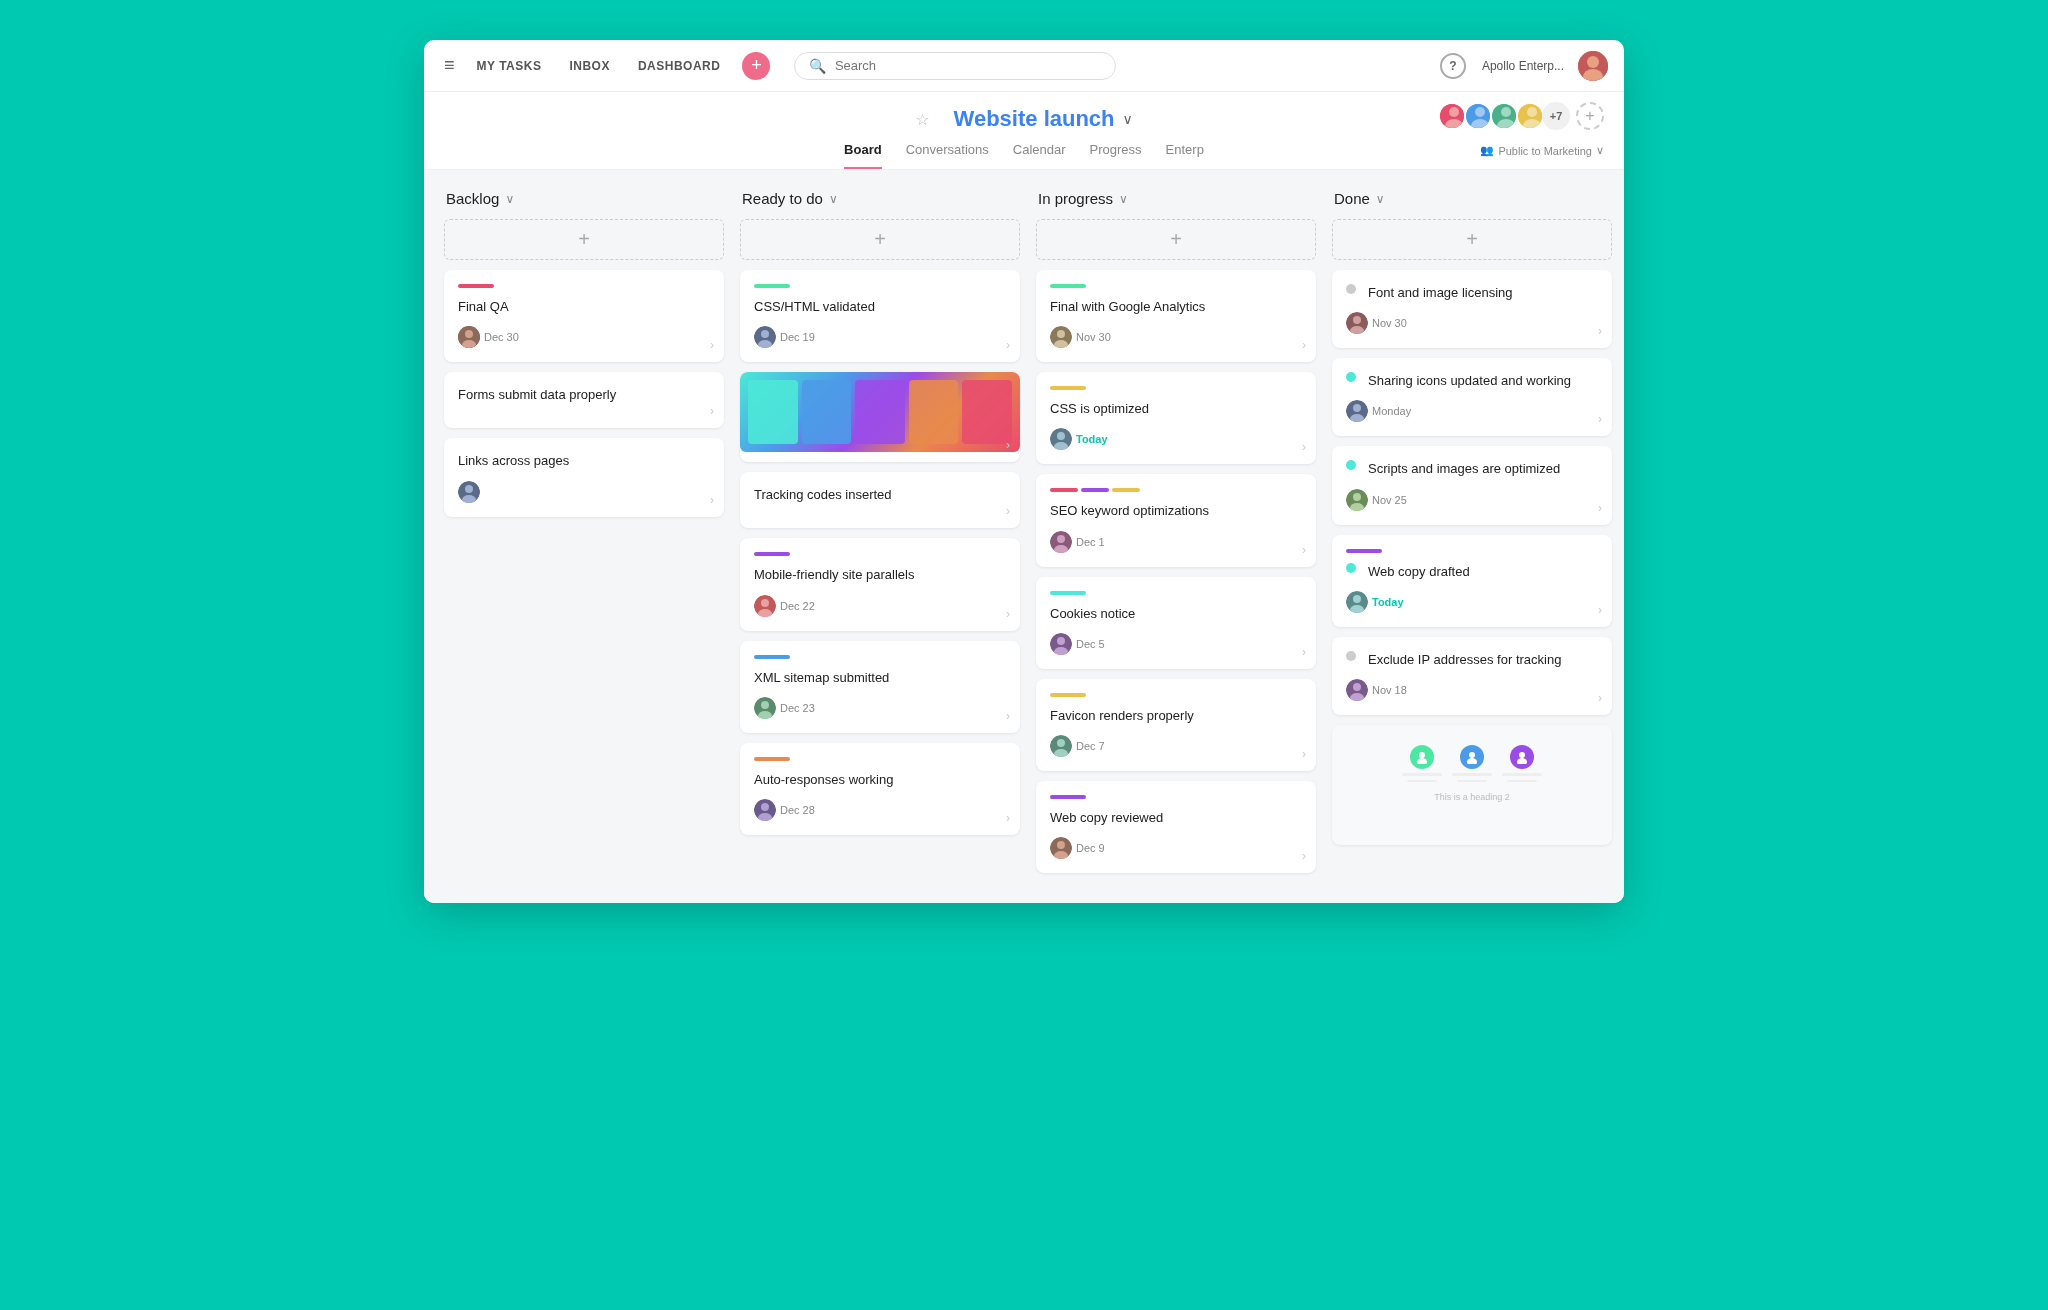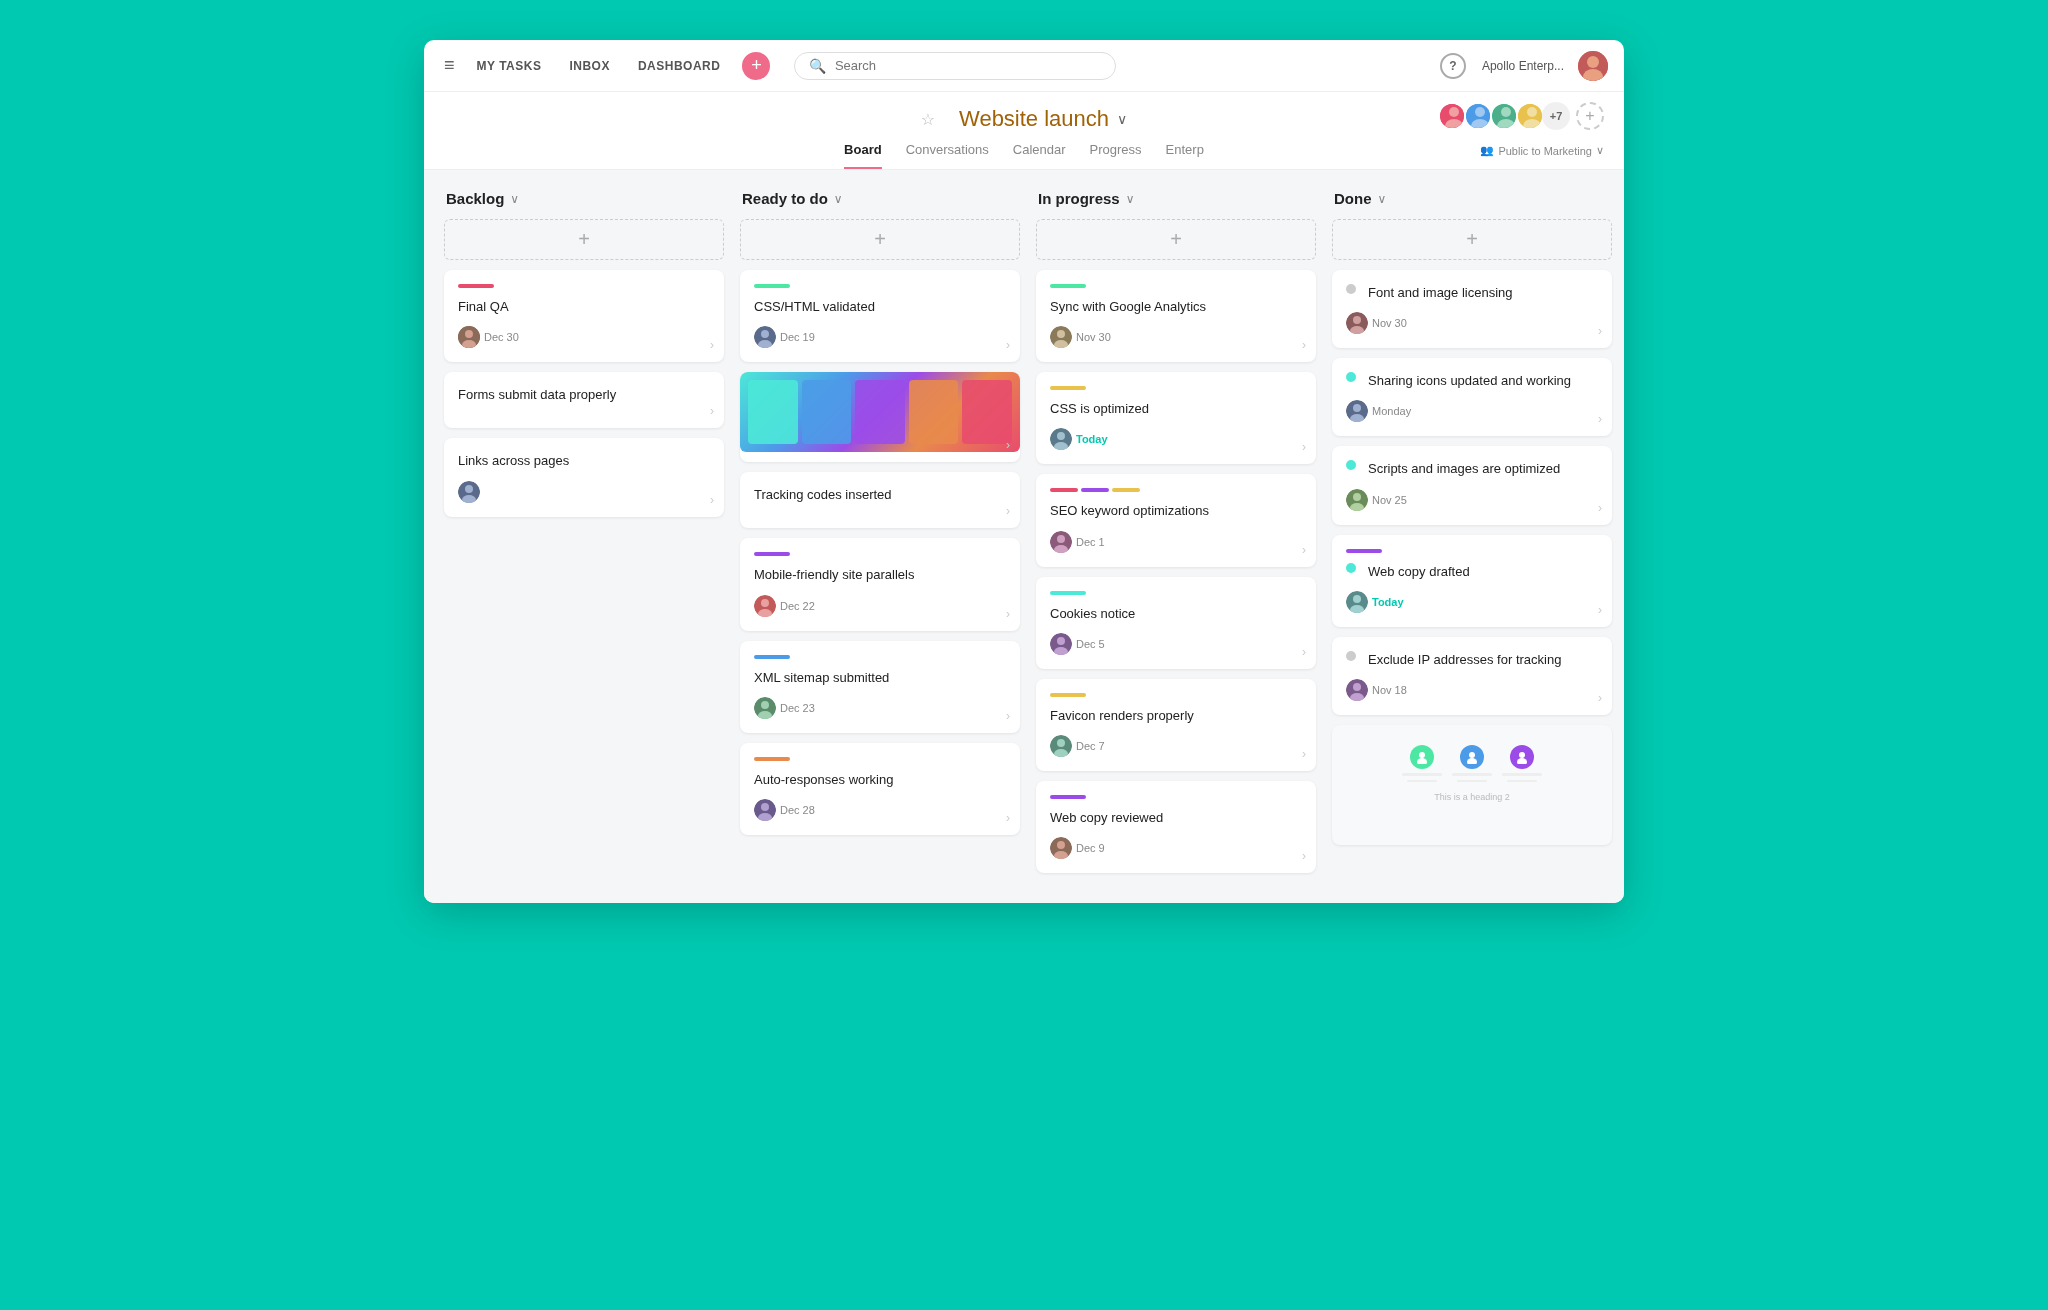--- a/index.html
+++ b/index.html
@@ -103,22 +103,22 @@
       position: relative;
     }
     .project-title-row {
       display: flex;
       align-items: center;
       gap: 8px;
       margin-bottom: 10px;
     }
     .project-title {
       font-size: 22px;
-      font-weight: 400;
-      color: #a16207;
+      font-weight: 700;
+      color: #3b82f6;
       margin-left: 16px;
     }
     .star-icon { color: #bbb; font-size: 16px; }
     .chevron-icon { color: #666; font-size: 14px; }
     .project-tabs {
       display: flex;
       gap: 24px;
     }
     .project-tab {
       font-size: 13px;
@@ -194,21 +194,21 @@
     }
     .column-header {
       display: flex;
       align-items: center;
       gap: 6px;
       margin-bottom: 12px;
       padding: 0 2px;
     }
     .column-title {
       font-size: 15px;
-      font-weight: 700;
+      font-weight: 400;
       color: #222;
     }
     .column-chevron { color: #888; font-size: 12px; cursor: pointer; }
     .add-card-btn {
       width: 100%;
       border: 1px dashed #ccc;
       background: transparent;
       border-radius: 6px;
       padding: 8px;
       cursor: pointer;
@@ -542,21 +542,21 @@
     <div class="column">
       <div class="column-header">
         <span class="column-title">In progress</span>
         <span class="column-chevron">∨</span>
       </div>
       <button class="add-card-btn">+</button>
 
       
       <div class="card">
         <div class="card-color-bar bar-green"></div>
-        <div class="card-title">Sync with Google Analytics</div>
+        <div class="card-title">Final with Google Analytics</div>
         <div class="card-footer">
           <div class="card-avatar">
             <svg width="22" height="22">
                 <rect width="22" height="22" fill="#8B7A5A" rx="11"></rect>
                 <circle cx="11" cy="8" r="4" fill="#D0C0A0"></circle>
                 <ellipse cx="11" cy="19" rx="7" ry="5" fill="#D0C0A0"></ellipse>
               </svg>
           </div>
           <span class="card-date">Nov 30</span>
         </div>

